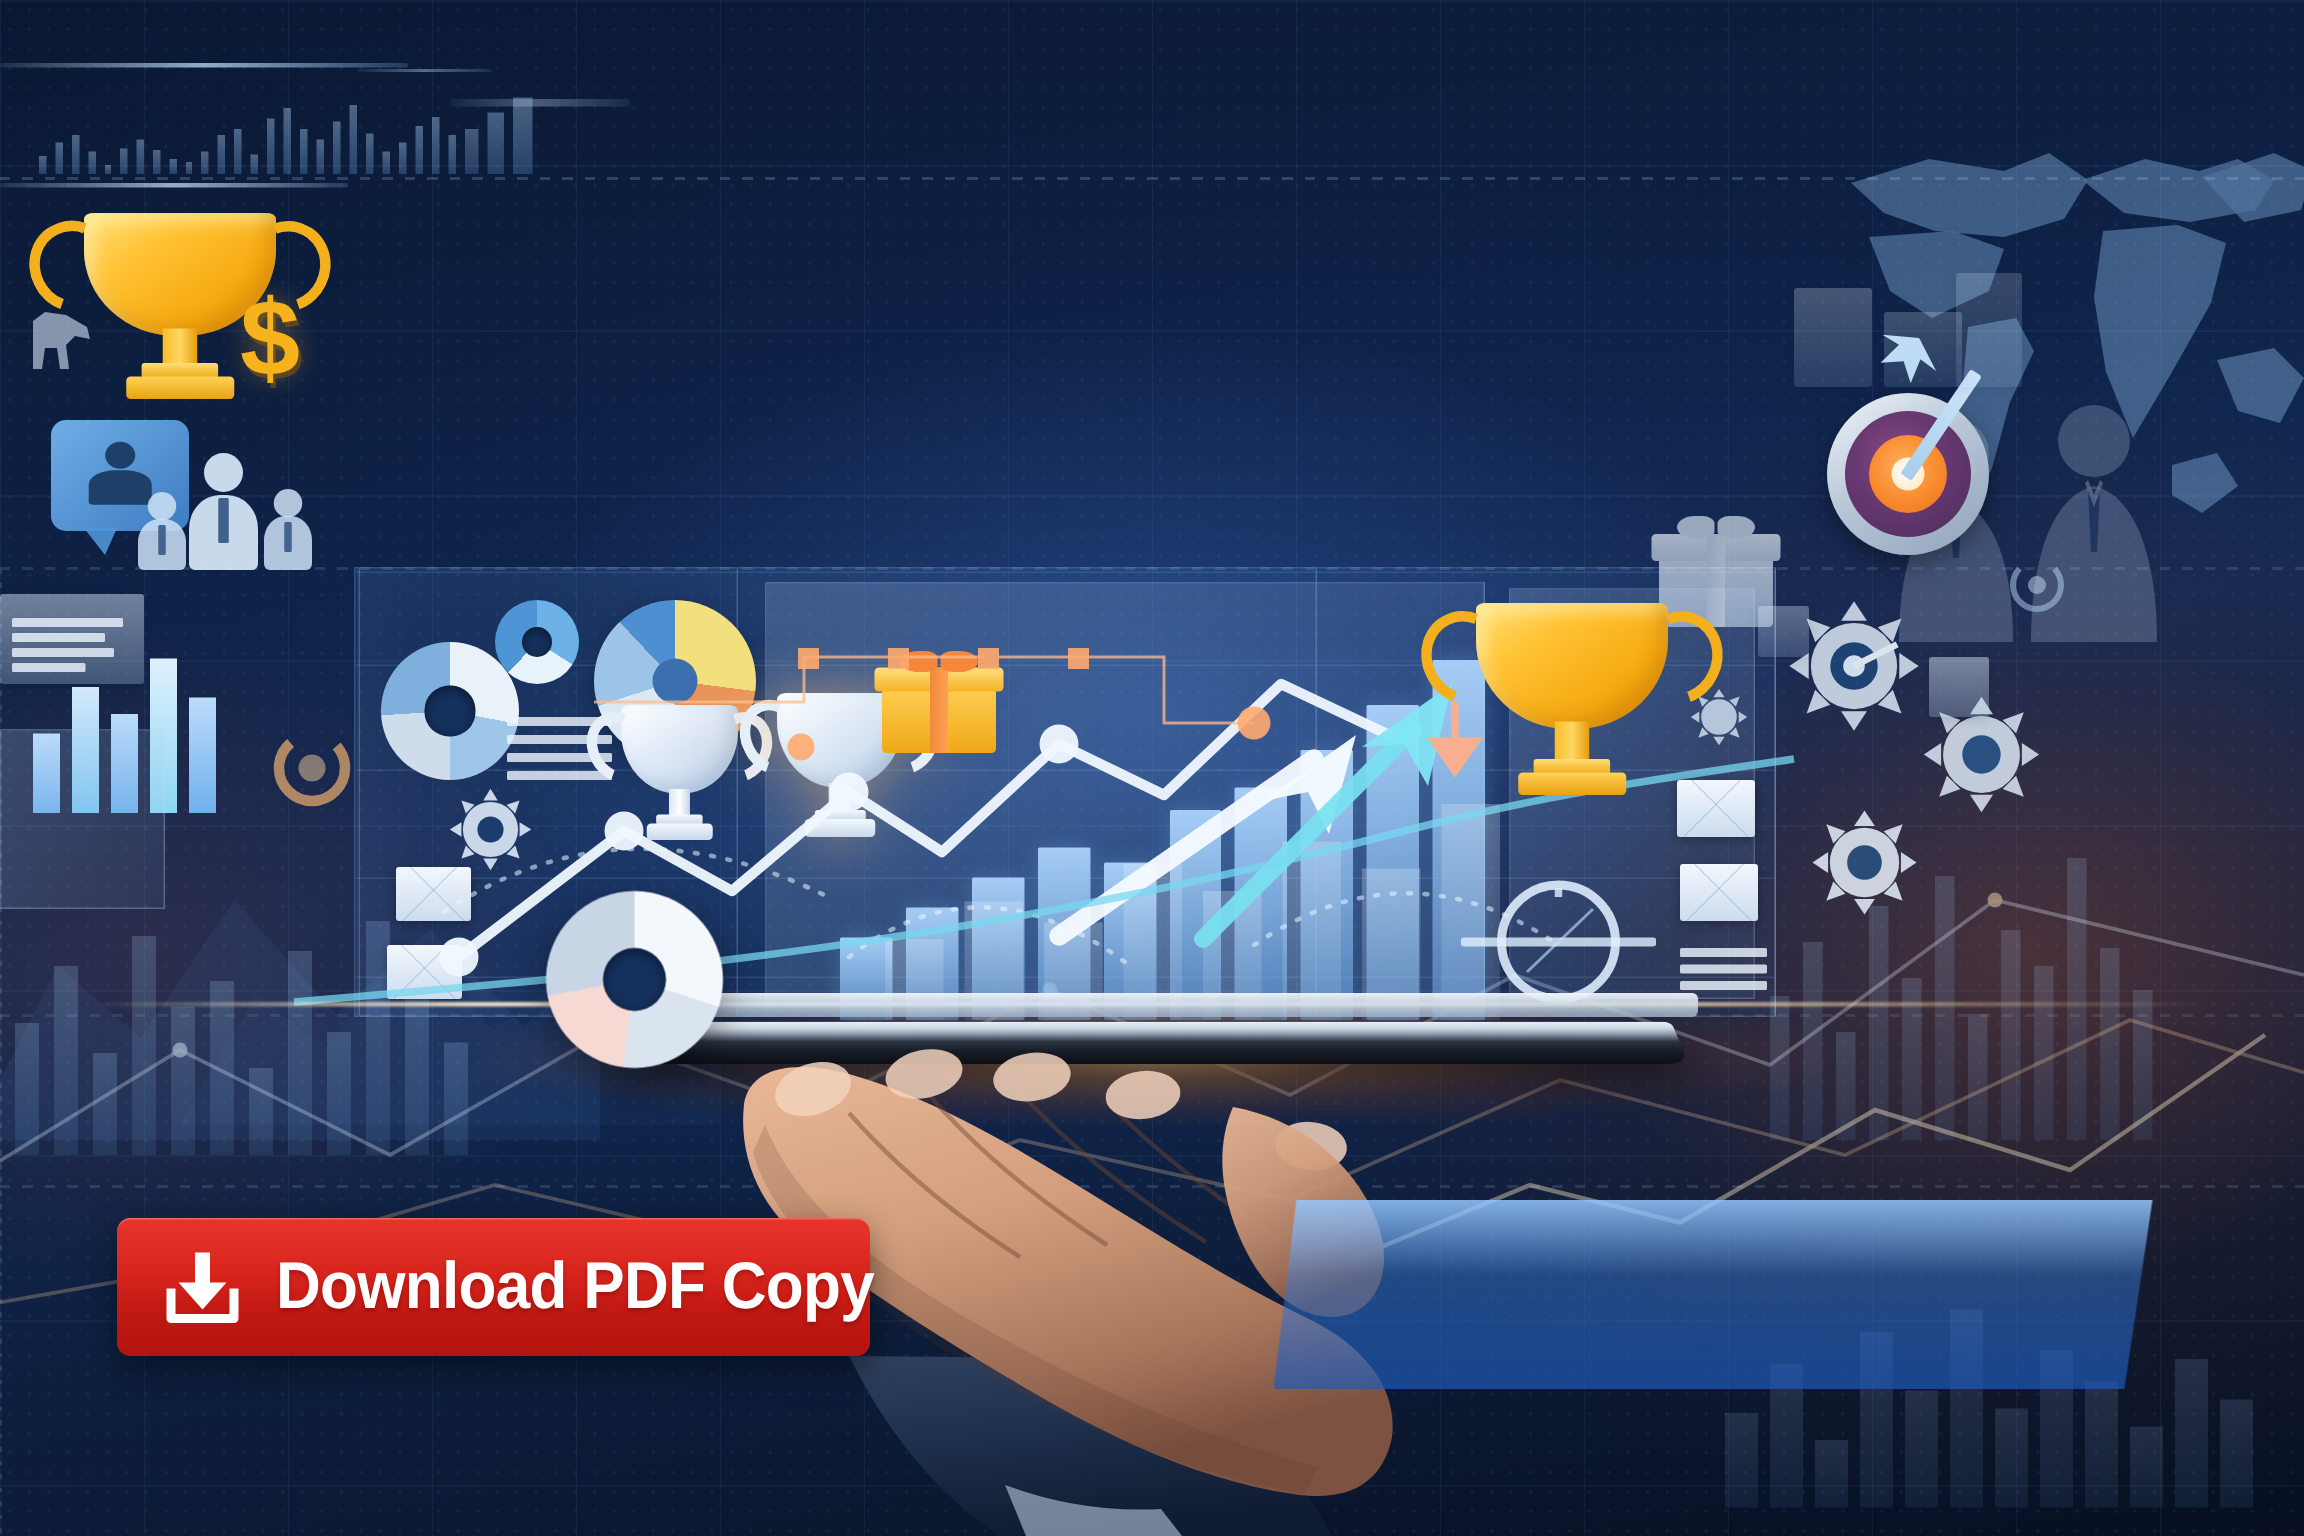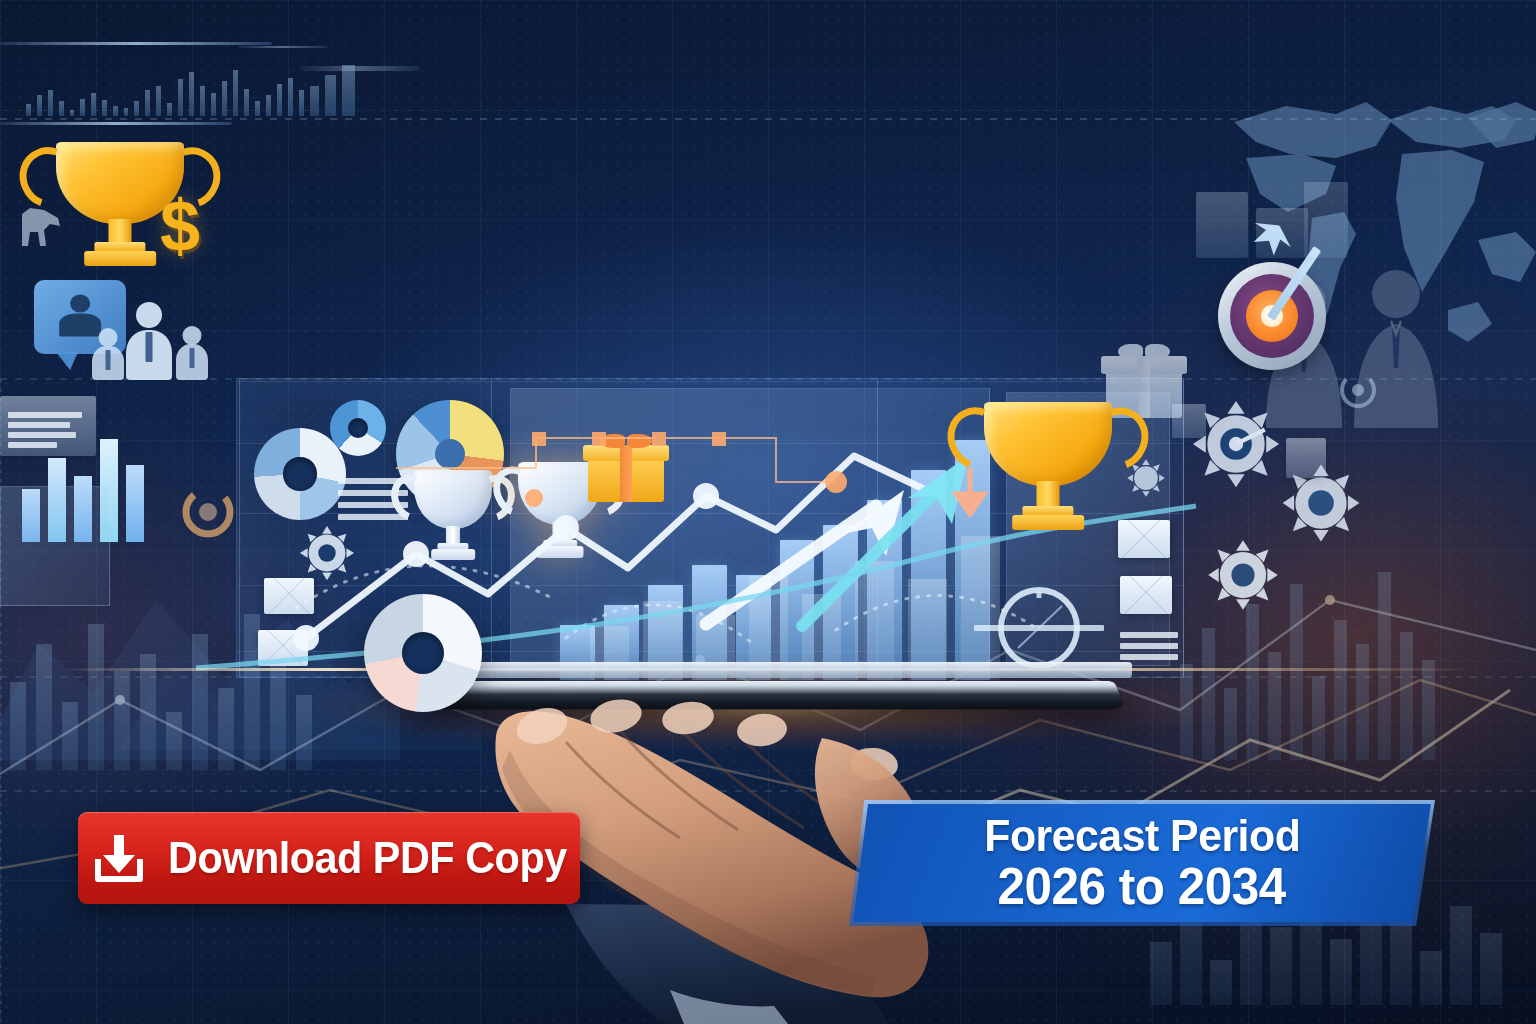--- a/index.html
+++ b/index.html
@@ -306,21 +306,21 @@
   }
   #title-1 { font-size:104px; }
   #title-2 { font-size:104px; margin-top:4px; margin-left:146px; }
 
   
   .cta {
     position:absolute; left:78px; top:812px; width:502px; height:92px;
     border-radius:9px;
     background:linear-gradient(to bottom, #e8352c 0%, #d6231c 42%, #c01812 70%, #b4140f 100%);
     box-shadow:0 8px 22px rgba(0,0,0,.45), inset 0 1px 0 rgba(255,255,255,.25);
-    display:flex; align-items:center; gap:22px; padding-left:14px;
+    display:flex; align-items:center; gap:22px; padding-left:30px;
     cursor:pointer;
   }
   .cta-icon { width:54px; height:50px; flex:0 0 auto; }
   .cta-label {
     font-family:"Liberation Sans", sans-serif;
     font-weight:bold; font-size:44px; color:#ffffff;
     letter-spacing:-.5px;
     transform:scaleX(.94); transform-origin:left center;
     text-shadow:0 2px 3px rgba(80,0,0,.35);
     white-space:nowrap;
@@ -868,18 +868,14 @@
 
   <div class="cta">
     <svg class="cta-icon" viewBox="0 0 54 50">
       <path d="M22,2 h10 v20 h11 L27,40 L11,22 h11 Z" fill="#ffffff"></path>
       <path d="M6,26 v20 h42 v-20" fill="none" stroke="#ffffff" stroke-width="6" stroke-linejoin="round"></path>
     </svg>
     <span class="cta-label">Download PDF Copy</span>
   </div>
 
   <div class="forecast-edge"></div>
-  <div class="forecast">
-    <div class="fc-line" id="fc-1">Forecast Period</div>
-    <div class="fc-line" id="fc-2">2026 to 2034</div>
-  </div>
 
 </div>
 
 </body></html>

